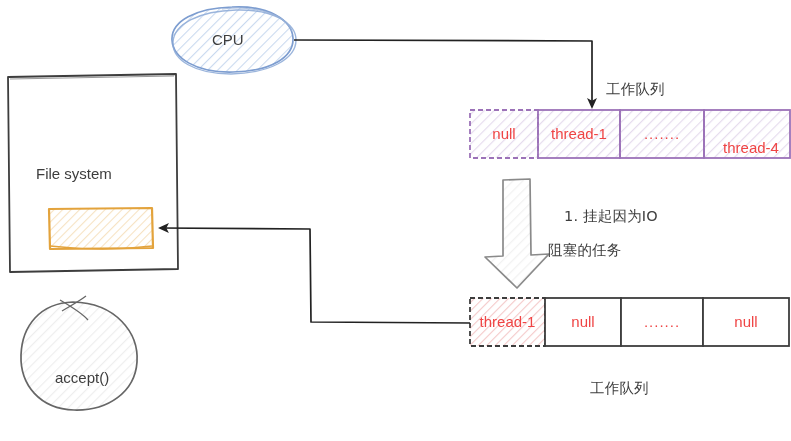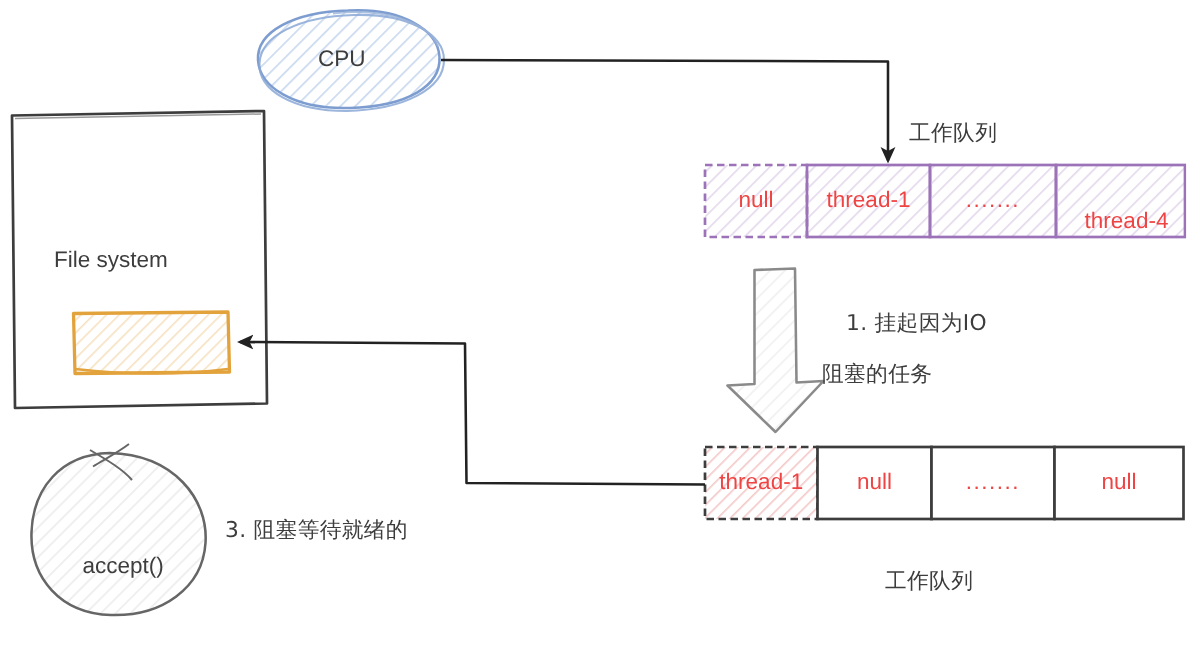--- a/index.html
+++ b/index.html
@@ -140,21 +140,20 @@
 
   <div class="node-text" style="left:36px; top:165px;">File system</div>
 
 
   <div class="node-text" style="left:55px; top:369px;">accept()</div>
 
 
   <div class="lbl lbl-cn" style="left:564px; top:206px;">1. 挂起因为IO</div>
   <div class="lbl lbl-cn" style="left:548px; top:226px;margin-top:14px;">阻塞的任务</div>
 
-  <div class="lbl lbl-cn" style="left:150px; top:344px;">3. 阻塞等待就绪的</div>
 
   <div class="lbl lbl-cn" style="left:606px; top:79px;">工作队列</div>
 
   <div class="lbl lbl-cn" style="left:590px; top:378px;">工作队列</div>
 
   <div class="cell-text" style="left:470px; top:125px; width:68px;">null</div>
   <div class="cell-text" style="left:538px; top:125px; width:82px;">thread-1</div>
   <div class="cell-text dots" style="left:620px; top:125px; width:84px;">.......</div>
   <div class="cell-text" style="left:704px; top:139px; width:94px;">thread-4</div>
 

